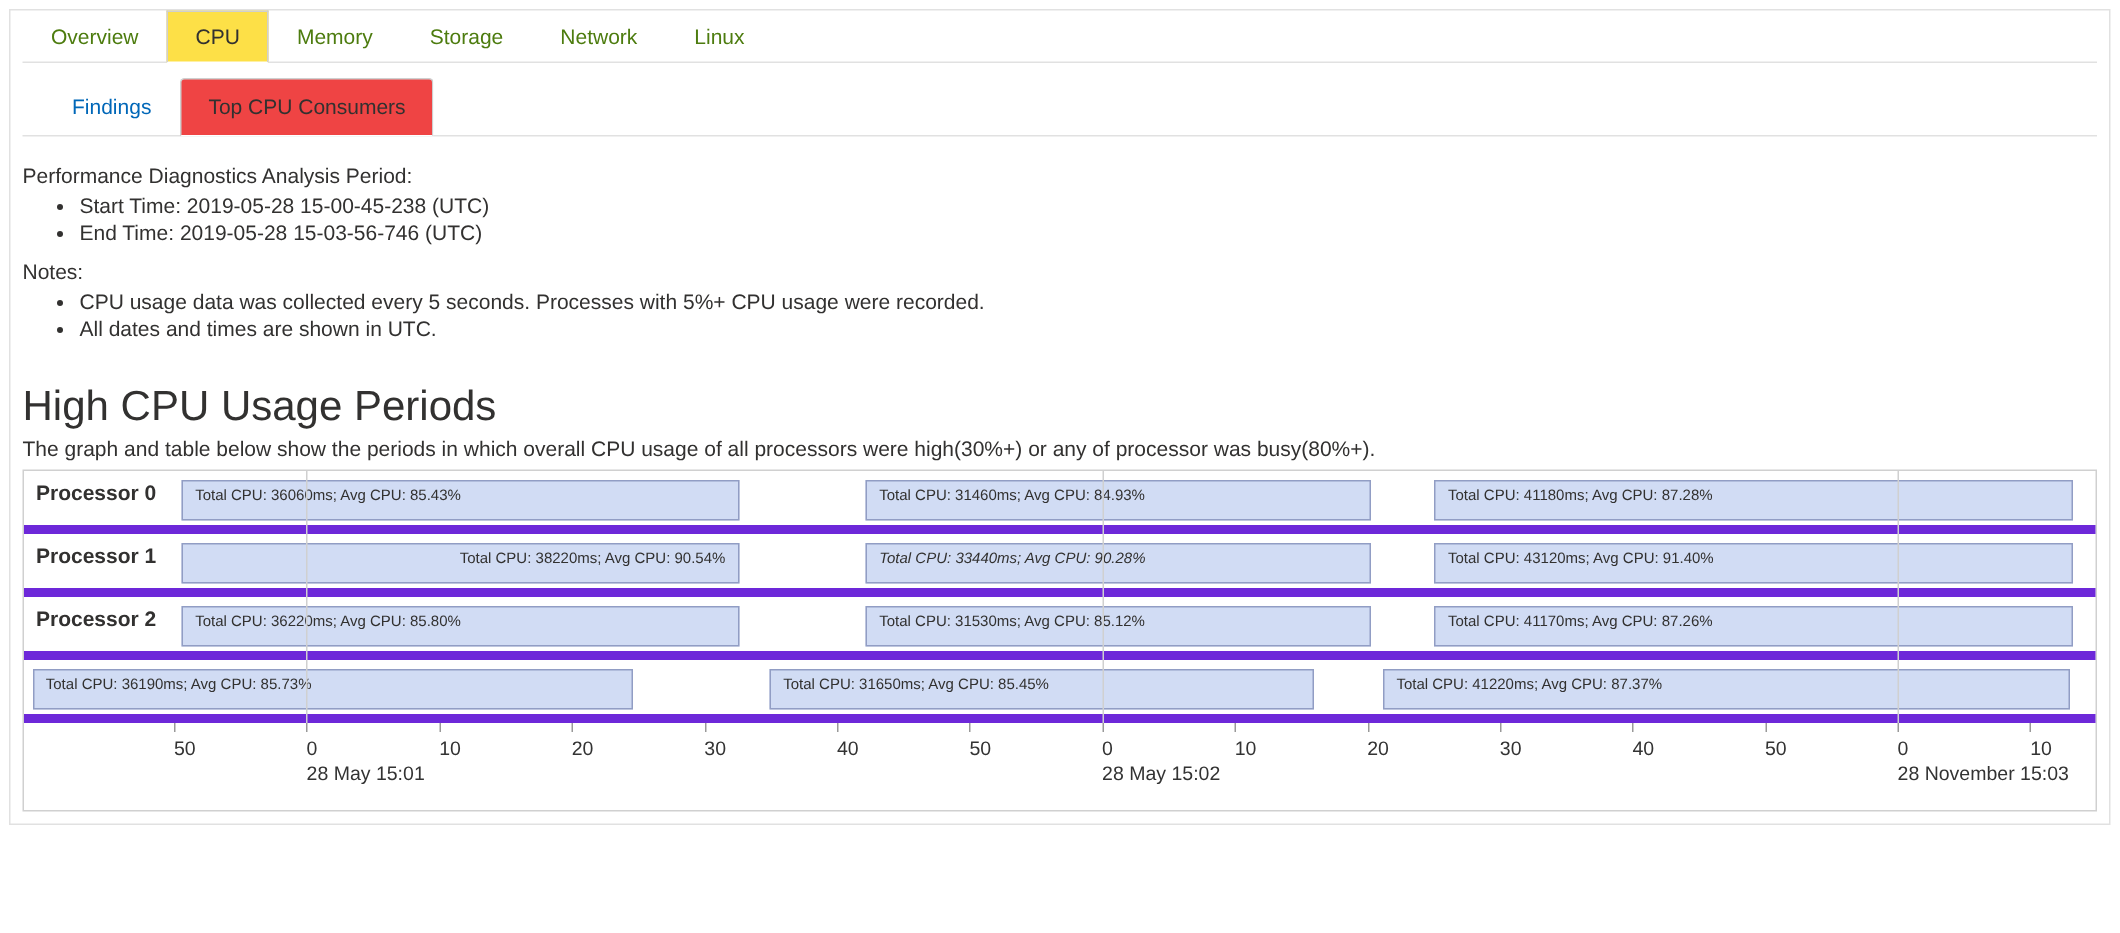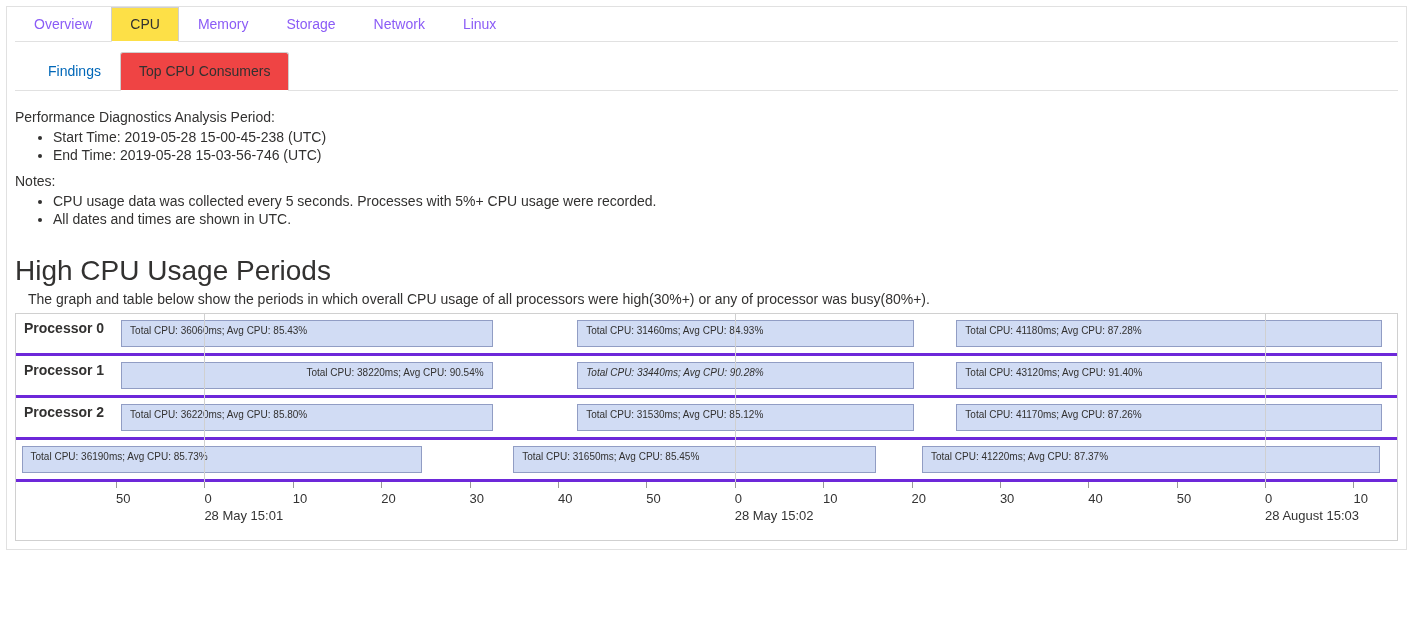--- a/index.html
+++ b/index.html
@@ -15,21 +15,21 @@
     border: 1px solid #e1e1e1;
     padding: 0 8px 8px 8px;
   }
   .tabbar {
     display: flex;
     border-bottom: 1px solid #e1e1e1;
     margin: 0 0 10px 0;
   }
   .tab {
     padding: 8px 18px;
-    color: #8b5cf6;
+    color: #4d7c0f;
     cursor: pointer;
     position: relative;
     border: 1px solid transparent;
   }
   .tab.active {
     color: #323130;
     border: 1px solid #cfcfcf;
     border-bottom: 1px solid #fff;
     margin-bottom: -1px;
     background: #fde047;
@@ -52,30 +52,30 @@
     border-bottom: 1px solid #fff;
     margin-bottom: -1px;
     background: #ef4444;
     border-top-left-radius: 3px;
     border-top-right-radius: 3px;
   }
   .content { padding: 0 0 0 0; }
   ul { margin: 4px 0 10px 0; padding-left: 38px; }
   li { margin: 2px 0; }
   h2 { font-weight: 400; font-size: 28px; margin: 28px 0 4px 0; }
-  .desc { margin: 0 0 6px 13px; }
+  .desc { margin: 0 0 6px 0; }
 
   .chart {
     border: 1px solid #d0d0d0;
     position: relative;
   }
   .row {
     display: flex;
     align-items: stretch;
-    border-bottom: 3px solid #6d28d9;
+    border-bottom: 6px solid #6d28d9;
     height: 42px;
   }
   .row:last-of-type { border-bottom: none; }
   .rowlabel {
     width: 100px;
     padding: 6px 8px 0 8px;
     font-weight: 600;
     flex-shrink: 0;
   }
   .lane {
@@ -252,21 +252,21 @@
               <div class="mark"></div>
               <span class="minor">40</span>
             </div>
             <div class="tick" style="left: 82.8%;">
               <div class="mark"></div>
               <span class="minor">50</span>
             </div>
             <div class="tick" style="left: 89.7%;">
               <div class="mark"></div>
               <span class="minor">0</span>
-              <span class="major">28 August 15:03</span>
+              <span class="major">28 November 15:03</span>
             </div>
             <div class="tick" style="left: 96.6%;">
               <div class="mark"></div>
               <span class="minor">10</span>
             </div>
           </div>
         </div>
       </div>
 
   </div>

